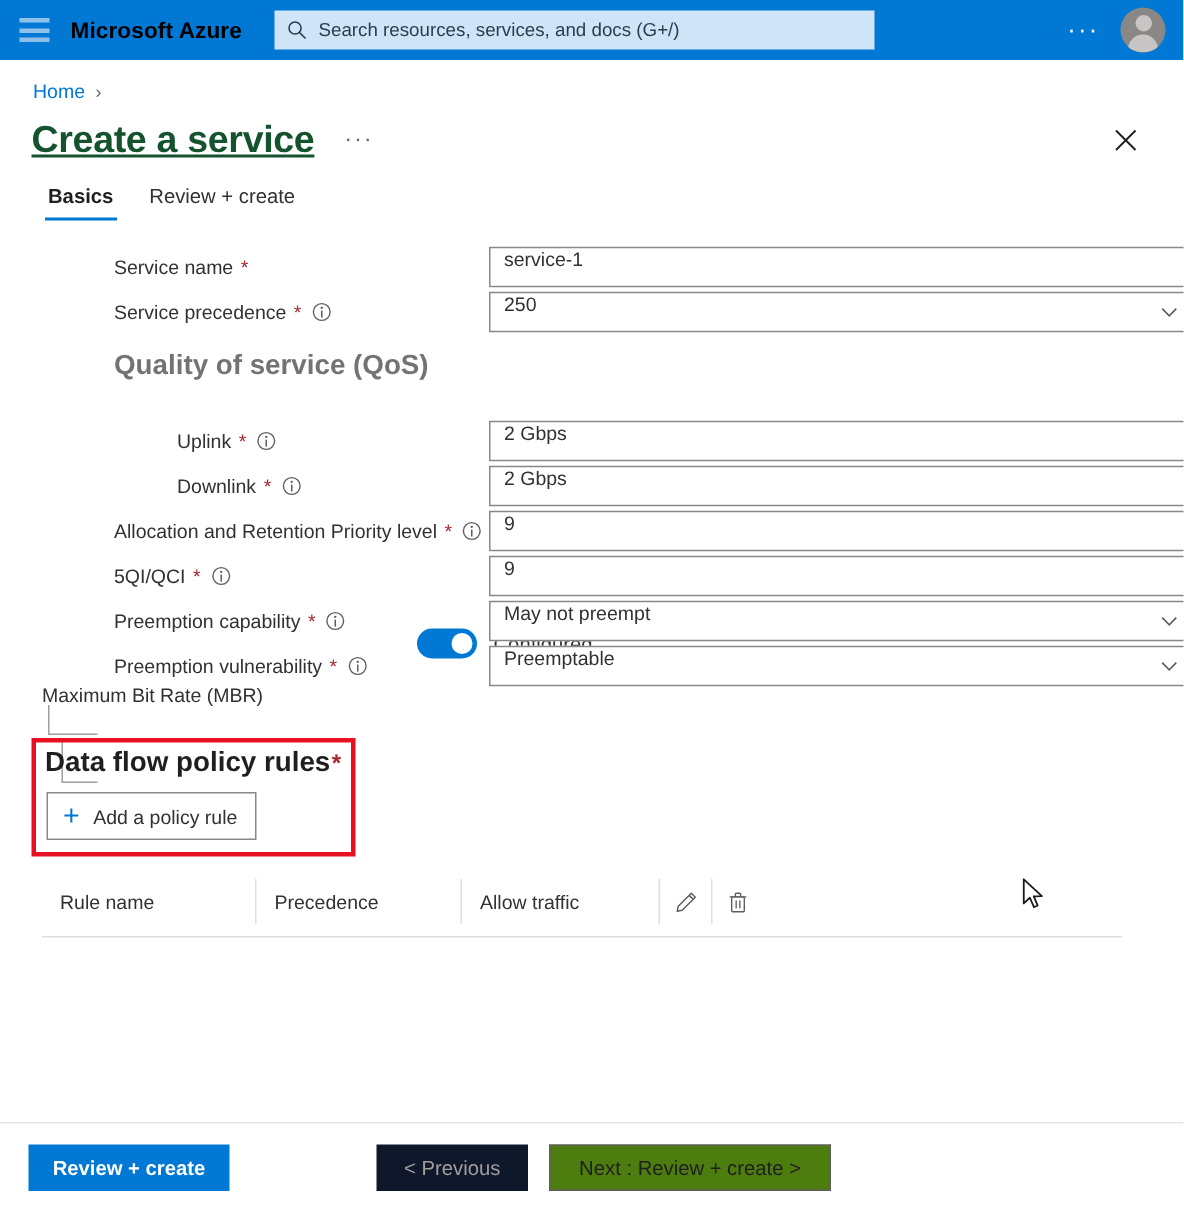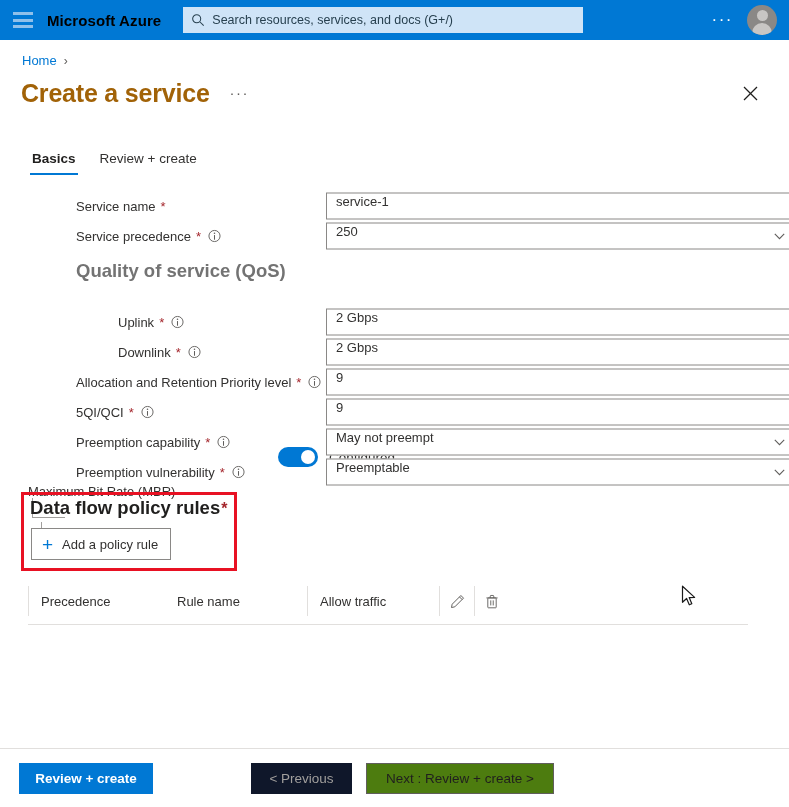--- a/index.html
+++ b/index.html
@@ -66,37 +66,37 @@
   }
   .breadcrumb .crumb { color: #0078d4; cursor: pointer; }
   .breadcrumb .sep { color: #605e5c; font-size: 12px; }
 
   
   .titlerow {
     margin: 10px 0 0 21px;
     display: flex; align-items: center;
   }
   .pagetitle {
-    font-size: 25px; font-weight: 600; color: #a16207;
-    letter-spacing: -.2px; line-height: 30px;
+    font-size: 25px; font-weight: 600; color: #14532d;
+    letter-spacing: -.2px; line-height: 30px; text-decoration: underline;
   }
   .title-dots {
     margin-left: 16px; color: #605e5c; font-size: 15px;
     line-height: 10px; letter-spacing: 1.5px; cursor: pointer;
     padding: 6px 4px; align-self: flex-end; margin-bottom: 4px;
   }
   .close-x {
     position: absolute; right: 26px; top: 80px;
     width: 26px; height: 26px; cursor: pointer;
     display:flex; align-items:center; justify-content:center;
   }
 
   
   .tabs {
-    margin: 38px 0 0 20px;
+    margin: 10px 0 0 20px;
     display: flex; align-items: center; gap: 0;
     border-bottom: none;
   }
   .tab {
     padding: 5px 12px 9px 12px;
     font-size: 13.5px; color: #323130; cursor: pointer;
     position: relative;
   }
   .tab.active { font-weight: 600; color: #201f1e; }
   .tab.active::after {
@@ -422,25 +422,25 @@
 <div class="dfp-heading">
   <span>Data flow policy rules</span><span class="req">*</span>
 </div>
 <div class="addbtn">
   <span class="plus">+</span>
   <span class="alabel">Add a policy rule</span>
 </div>
 
 <div class="table">
   <div class="thead">
+    <div class="th first" style="width:142px;">
+      <span>Rule name</span>
+    </div>
     <div class="th" style="width:137px;">
       <span>Precedence</span>
-    </div>
-    <div class="th first" style="width:142px;">
-      <span>Rule name</span>
     </div>
     <div class="th" style="width:132px;">
       <span>Allow traffic</span>
     </div>
     <div class="th icon" style="width:35px;">
       <svg width="15" height="15" viewBox="0 0 16 16">
         <path d="M11.6 1.6 L14.4 4.4 L5.1 13.7 L1.6 14.4 L2.3 10.9 Z" fill="none" stroke="#605e5c" stroke-width="1.05" stroke-linejoin="round"></path>
         <line x1="10.1" y1="3.1" x2="12.9" y2="5.9" stroke="#605e5c" stroke-width="1.05"></line>
       </svg>
     </div>

